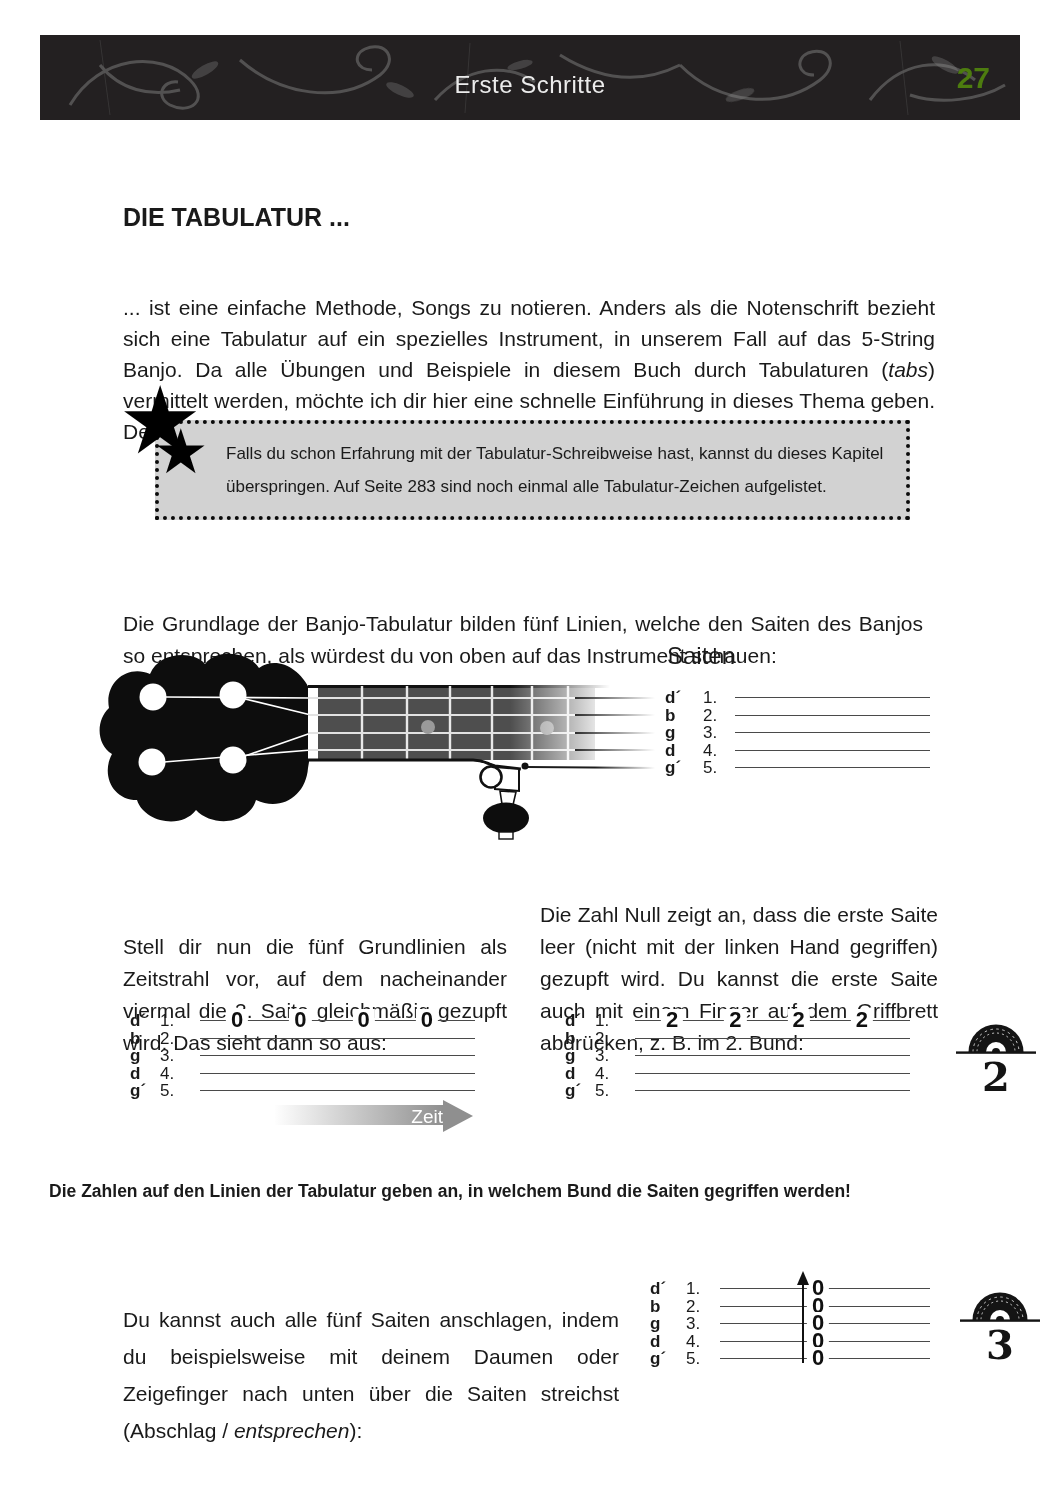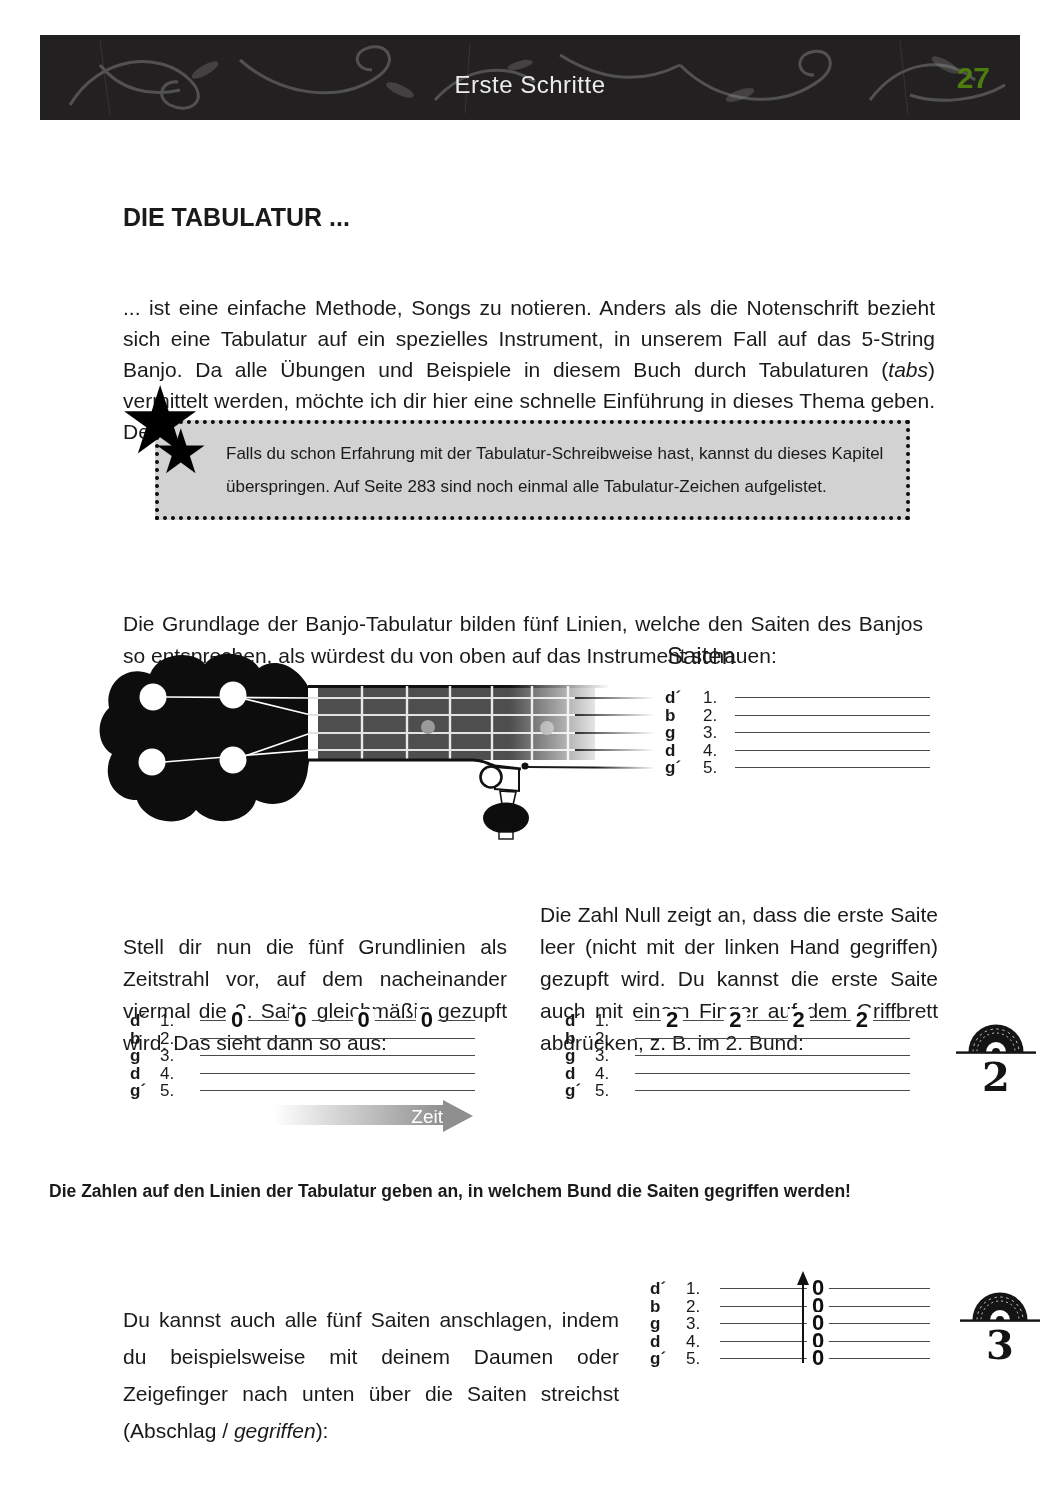--- a/index.html
+++ b/index.html
@@ -317,21 +317,21 @@
         <circle cx="40" cy="38" r="10" fill="#fff"></circle>
         <circle cx="40" cy="38" r="4" fill="#141414"></circle>
       </g>
       <rect x="0" y="37.4" width="80" height="2.4" fill="#141414"></rect>
       <text class="vinyl-num" x="40" y="77" text-anchor="middle" fill="#141414">2</text>
     </svg>
   </div>
 
   <div class="abs" id="statement">Die Zahlen auf den Linien der Tabulatur geben an, in welchem Bund die Saiten gegriffen werden!</div>
 
-  <div class="abs body-text" id="strum-para"><span>Du kannst auch alle fünf Saiten anschlagen, indem du beispiels­weise mit deinem Daumen oder Zeigefinger nach unten über die Saiten streichst (Abschlag / </span><span class="italic">gegriffen</span><span>):</span></div>
+  <div class="abs body-text" id="strum-para"><span>Du kannst auch alle fünf Saiten anschlagen, indem du beispiels­weise mit deinem Daumen oder Zeigefinger nach unten über die Saiten streichst (Abschlag / </span><span class="italic">entsprechen</span><span>):</span></div>
 
   <div class="abs" id="tab-strum">
     <div class="trow">
         <span class="tname">d´</span>
         <span class="tnum">1.</span>
         <span class="tline">
           <span class="note">0</span>
         </span>
       </div>
     <div class="trow">

